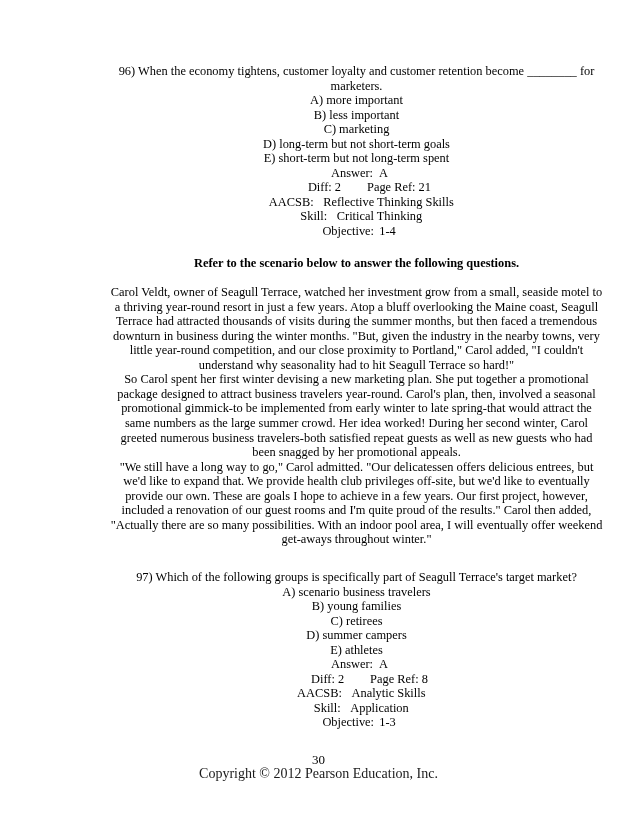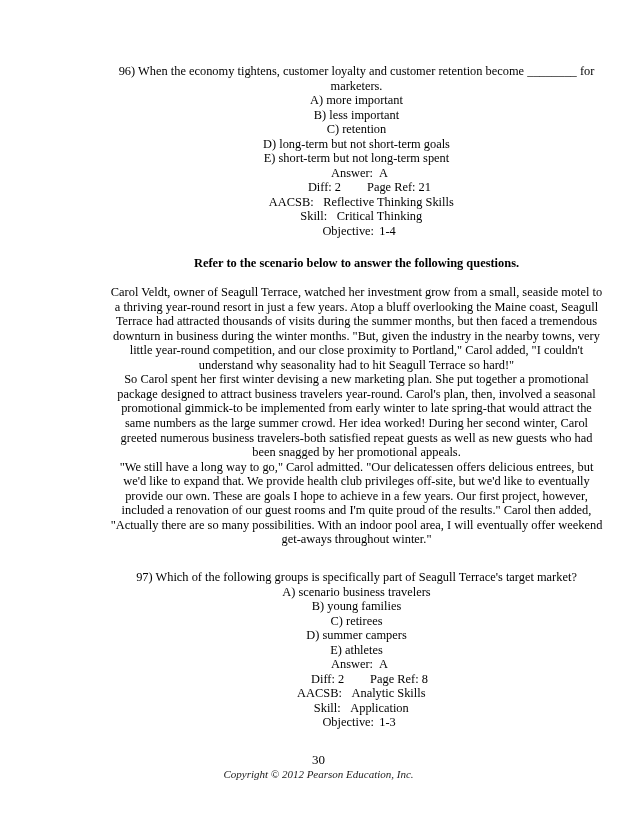--- a/index.html
+++ b/index.html
@@ -46,37 +46,36 @@
     left: 0;
     right: 0;
     top: 753px;
     text-align: center;
   }
   .page-number {
     font-size: 13px;
     line-height: 14px;
   }
   .copyright {
-    font-size: 11px;
+    font-size: 14px;
     line-height: 14px;
     color: #1a1a1a;
-    font-style: italic;
   }
 </style>
 </head>
 <body>
 
 <div class="page">
   <div class="content">
 
     <section>
       <div class="line">96) When the economy tightens, customer loyalty and customer retention become ________ for marketers.</div>
       <div class="line">A) more important</div>
       <div class="line">B) less important</div>
-      <div class="line">C) retention</div>
+      <div class="line">C) marketing</div>
       <div class="line">D) long-term but not short-term goals</div>
       <div class="line">E) short-term but not long-term spent</div>
       <div class="meta-line">
         <span class="meta-label lbl-answer">Answer:</span><span>A</span>
       </div>
       <div class="meta-line">
         <span class="meta-label lbl-diff">Diff: 2</span><span>Page Ref: 21</span>
       </div>
       <div class="meta-line">
         <span class="meta-label lbl-aacsb">AACSB:</span><span>Reflective Thinking Skills</span>

